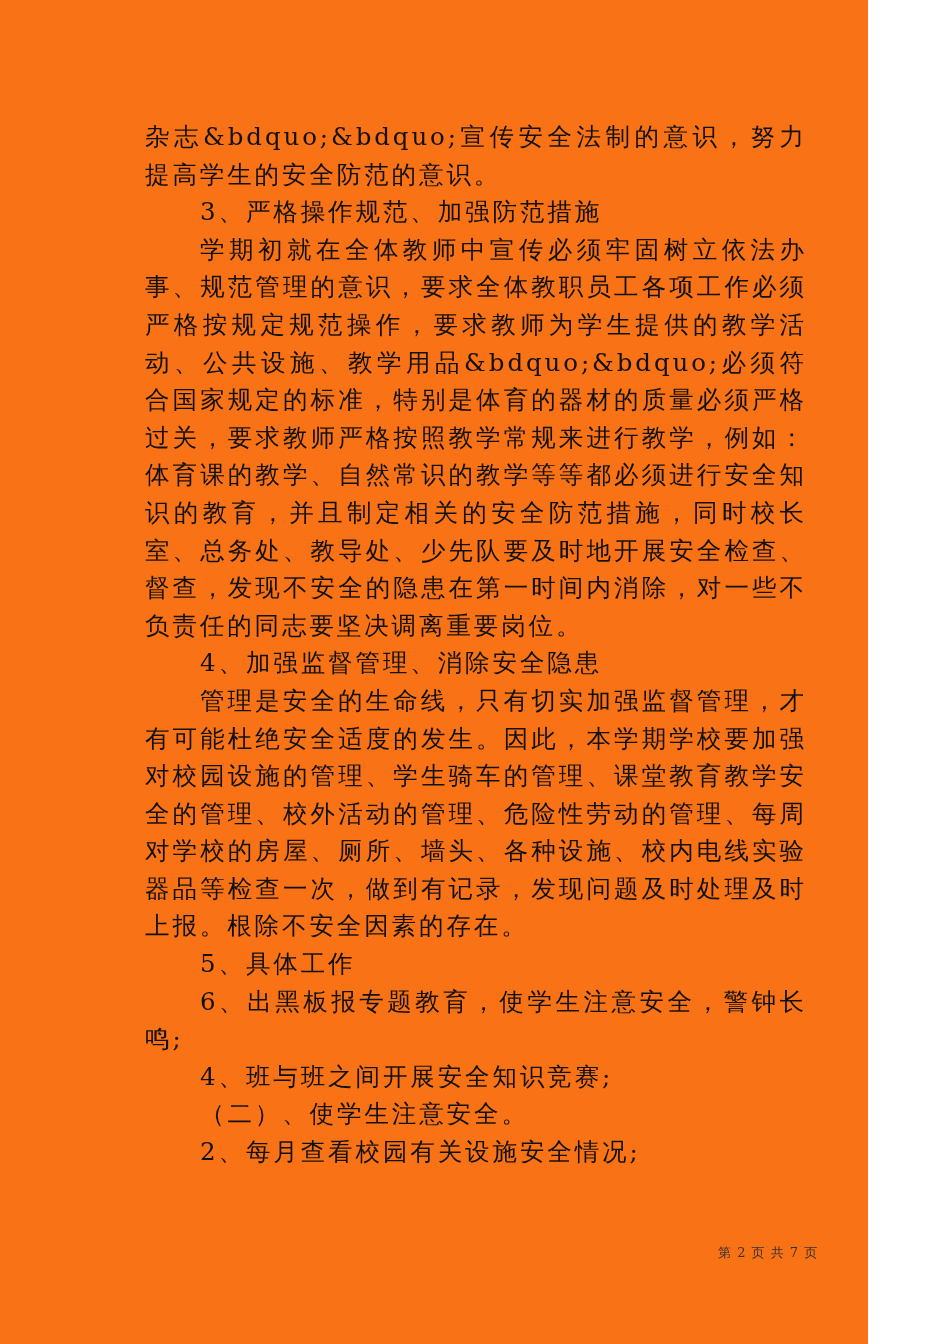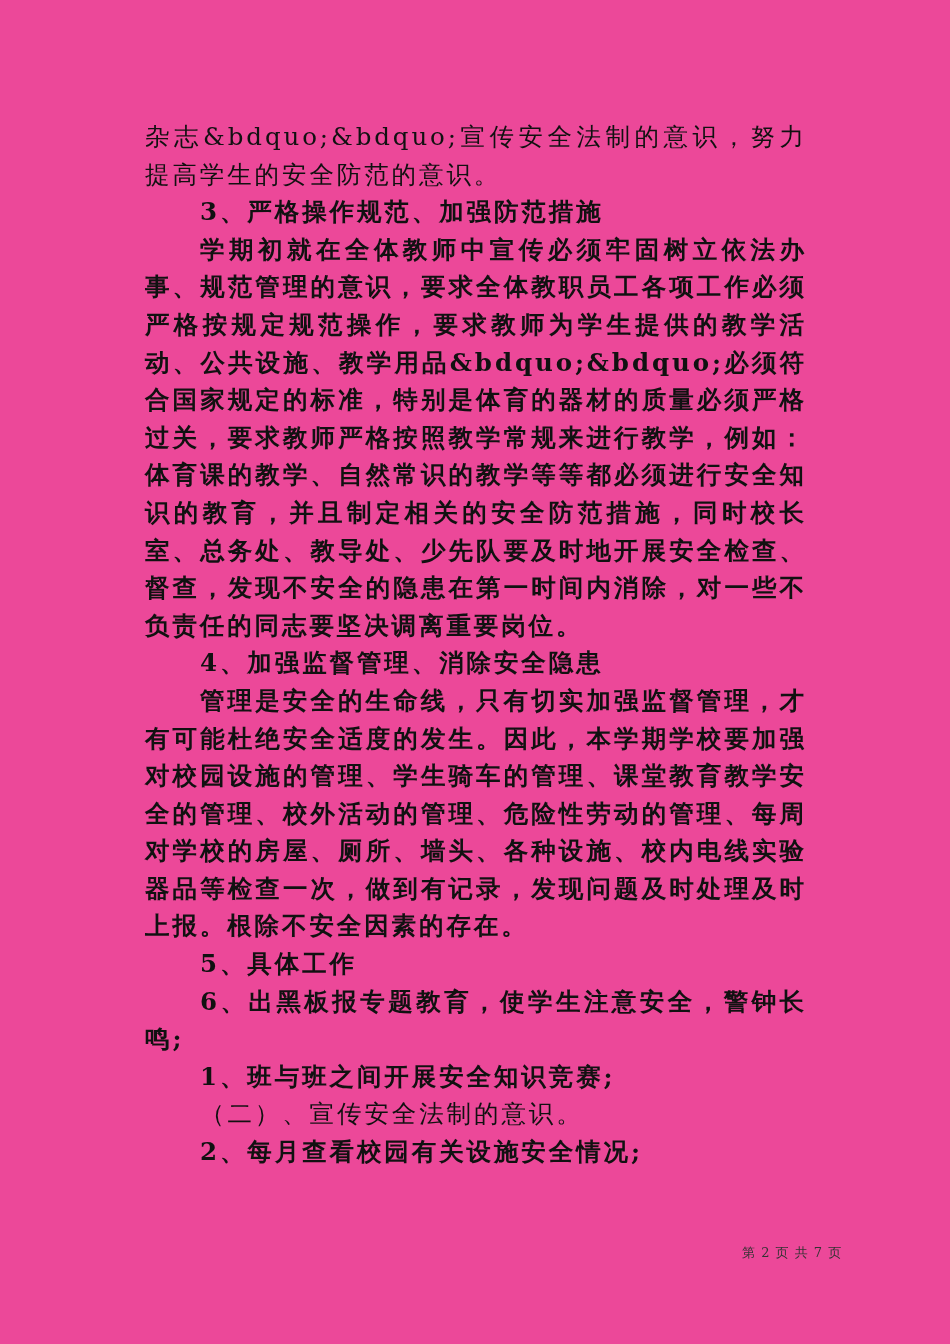--- a/index.html
+++ b/index.html
@@ -1,45 +1,45 @@
 <!DOCTYPE html>
 <html><head>
 <meta charset="utf-8">
 <style>
   html, body { margin: 0; padding: 0; background: #ffffff; }
   body { width: 950px; height: 1344px; position: relative; overflow: hidden; }
   .page {
-    position: absolute; left: 0; top: 0; width: 950px; height: 1344px; background: #ec4899;
+    position: absolute; left: 0; top: 0; width: 868px; height: 1344px; background: #f97316;
   }
   .content {
     position: absolute; left: 145px; top: 118px; width: 662px;
     font-family: "DejaVu Serif", "Liberation Serif", serif;
     font-size: 24.5px; line-height: 37.6px; color: #111;
     letter-spacing: 2.9px;
   }
   .p { margin: 0; text-align: justify; text-align-last: left; }
-  .indent { text-indent: 55px; font-weight: bold; }
+  .indent { text-indent: 55px; }
   .sub { padding-left: 55px; }
   .footer {
     position: absolute; left: 718px; top: 1244px;
     font-family: "DejaVu Serif", "Liberation Serif", serif;
-    font-size: 13px; color: #333; letter-spacing: 1px; margin-left: 24px;
+    font-size: 13px; color: #333; letter-spacing: 1px;
   }
 </style>
 </head>
 <body>
 
 <div class="page">
   <div class="content">
     <p class="p">杂志&amp;bdquo;&amp;bdquo;宣传安全法制的意识，努力提高学生的安全防范的意识。</p>
     <p class="p indent">3、严格操作规范、加强防范措施</p>
     <p class="p indent">学期初就在全体教师中宣传必须牢固树立依法办事、规范管理的意识，要求全体教职员工各项工作必须严格按规定规范操作，要求教师为学生提供的教学活动、公共设施、教学用品&amp;bdquo;&amp;bdquo;必须符合国家规定的标准，特别是体育的器材的质量必须严格过关，要求教师严格按照教学常规来进行教学，例如：体育课的教学、自然常识的教学等等都必须进行安全知识的教育，并且制定相关的安全防范措施，同时校长室、总务处、教导处、少先队要及时地开展安全检查、督查，发现不安全的隐患在第一时间内消除，对一些不负责任的同志要坚决调离重要岗位。</p>
     <p class="p indent">4、加强监督管理、消除安全隐患</p>
     <p class="p indent">管理是安全的生命线，只有切实加强监督管理，才有可能杜绝安全适度的发生。因此，本学期学校要加强对校园设施的管理、学生骑车的管理、课堂教育教学安全的管理、校外活动的管理、危险性劳动的管理、每周对学校的房屋、厕所、墙头、各种设施、校内电线实验器品等检查一次，做到有记录，发现问题及时处理及时上报。根除不安全因素的存在。</p>
     <p class="p indent">5、具体工作</p>
     <p class="p indent">6、出黑板报专题教育，使学生注意安全，警钟长鸣;</p>
-    <p class="p indent">1、班与班之间开展安全知识竞赛;</p>
-    <p class="p sub">（二）、宣传安全法制的意识。</p>
+    <p class="p indent">4、班与班之间开展安全知识竞赛;</p>
+    <p class="p sub">（二）、使学生注意安全。</p>
     <p class="p indent">2、每月查看校园有关设施安全情况;</p>
 
   </div>
   <div class="footer">第 2 页 共 7 页</div>
 </div>
 
 </body></html>

